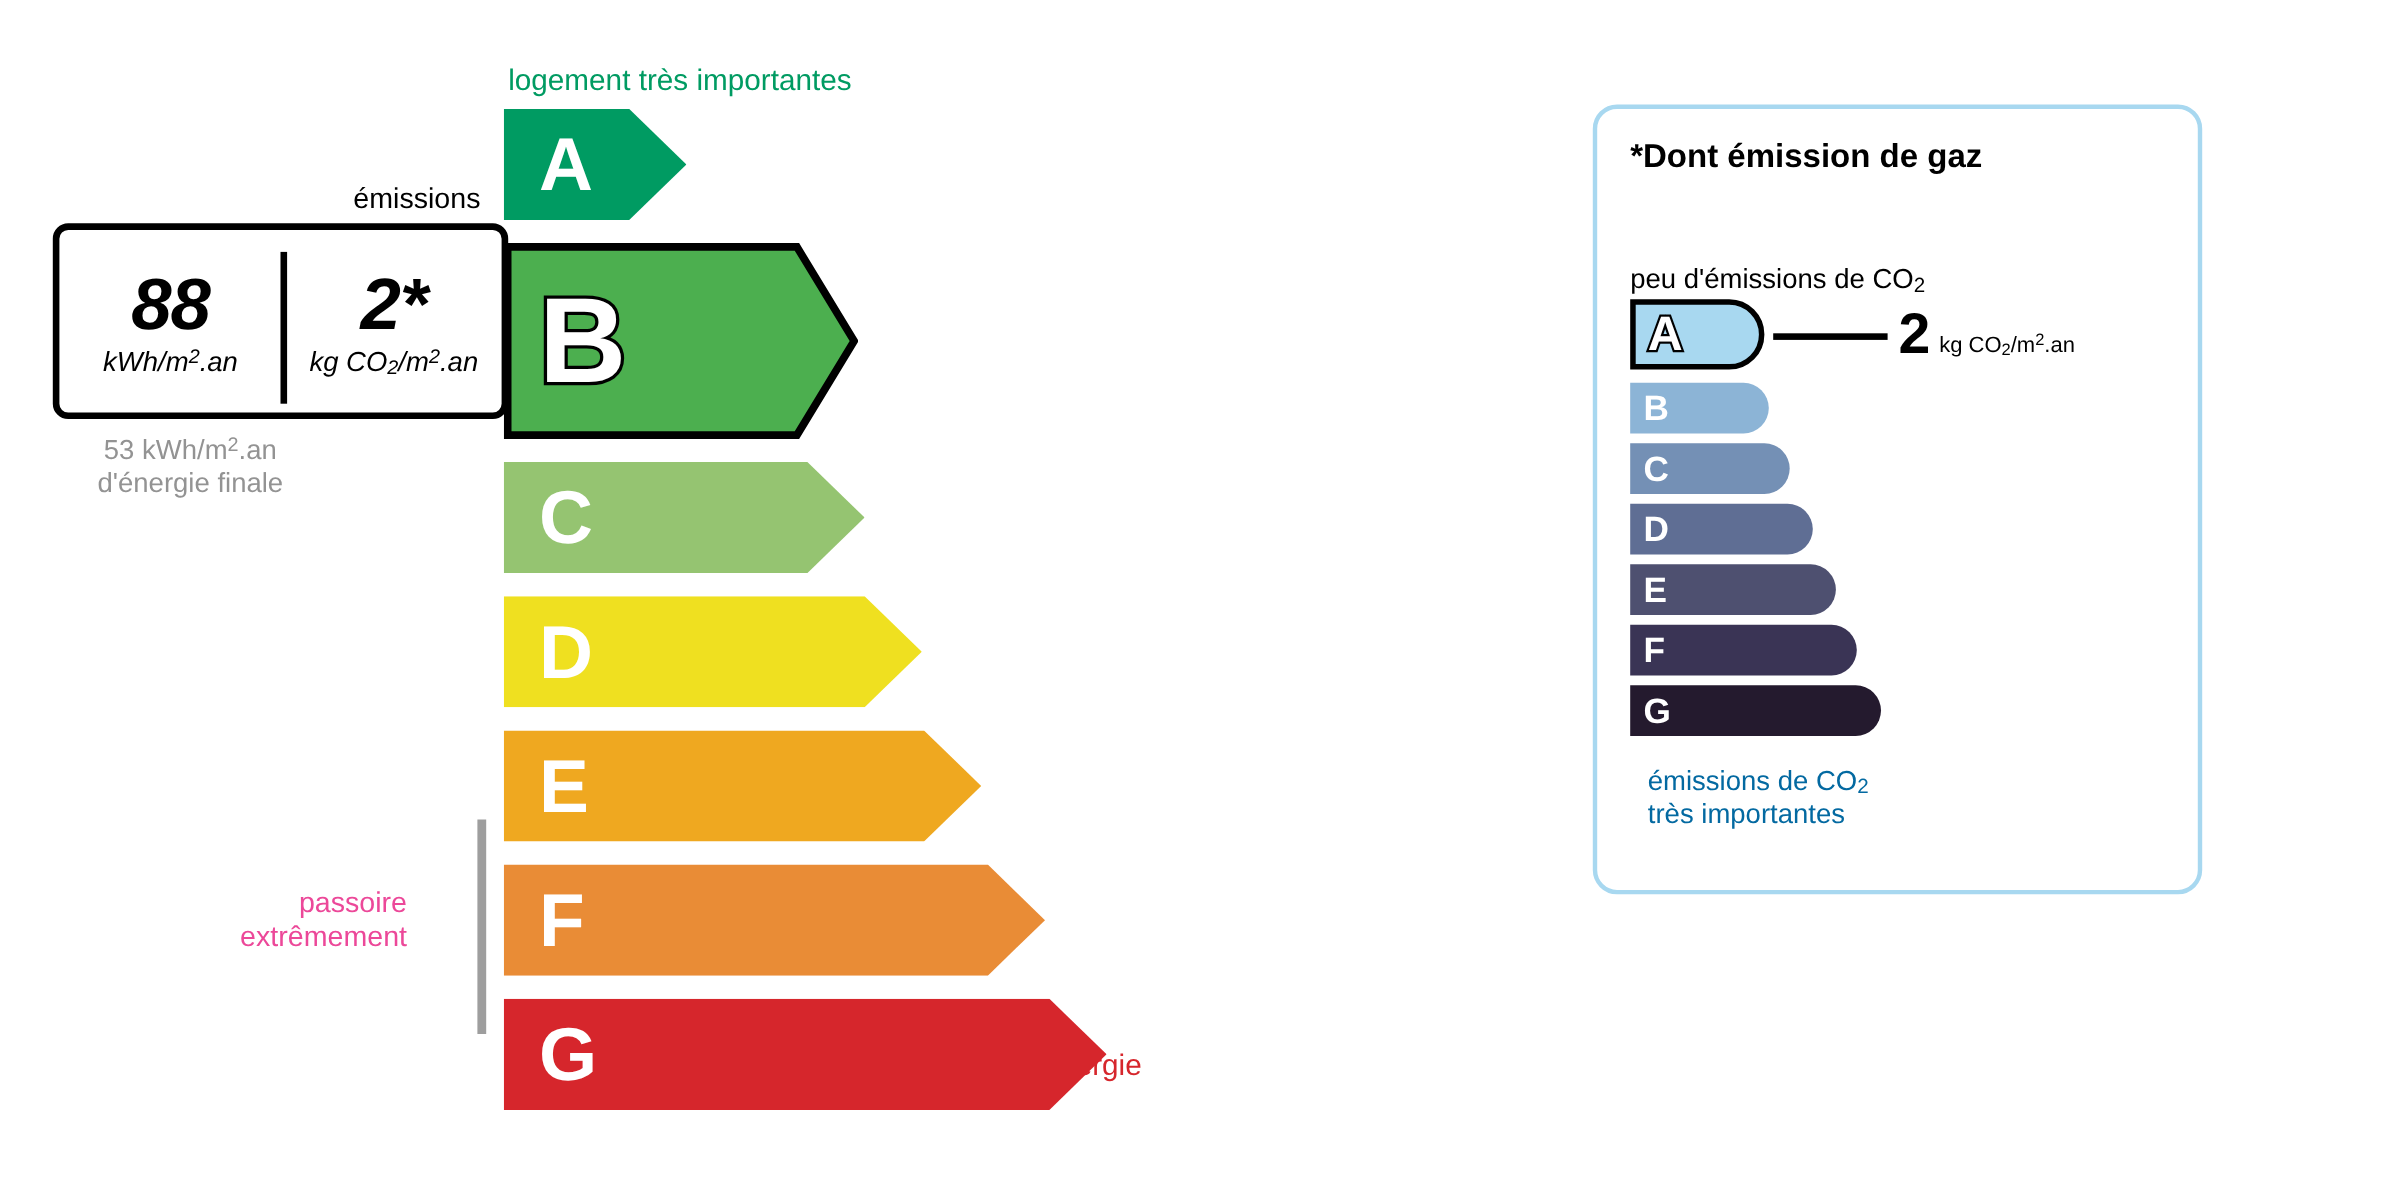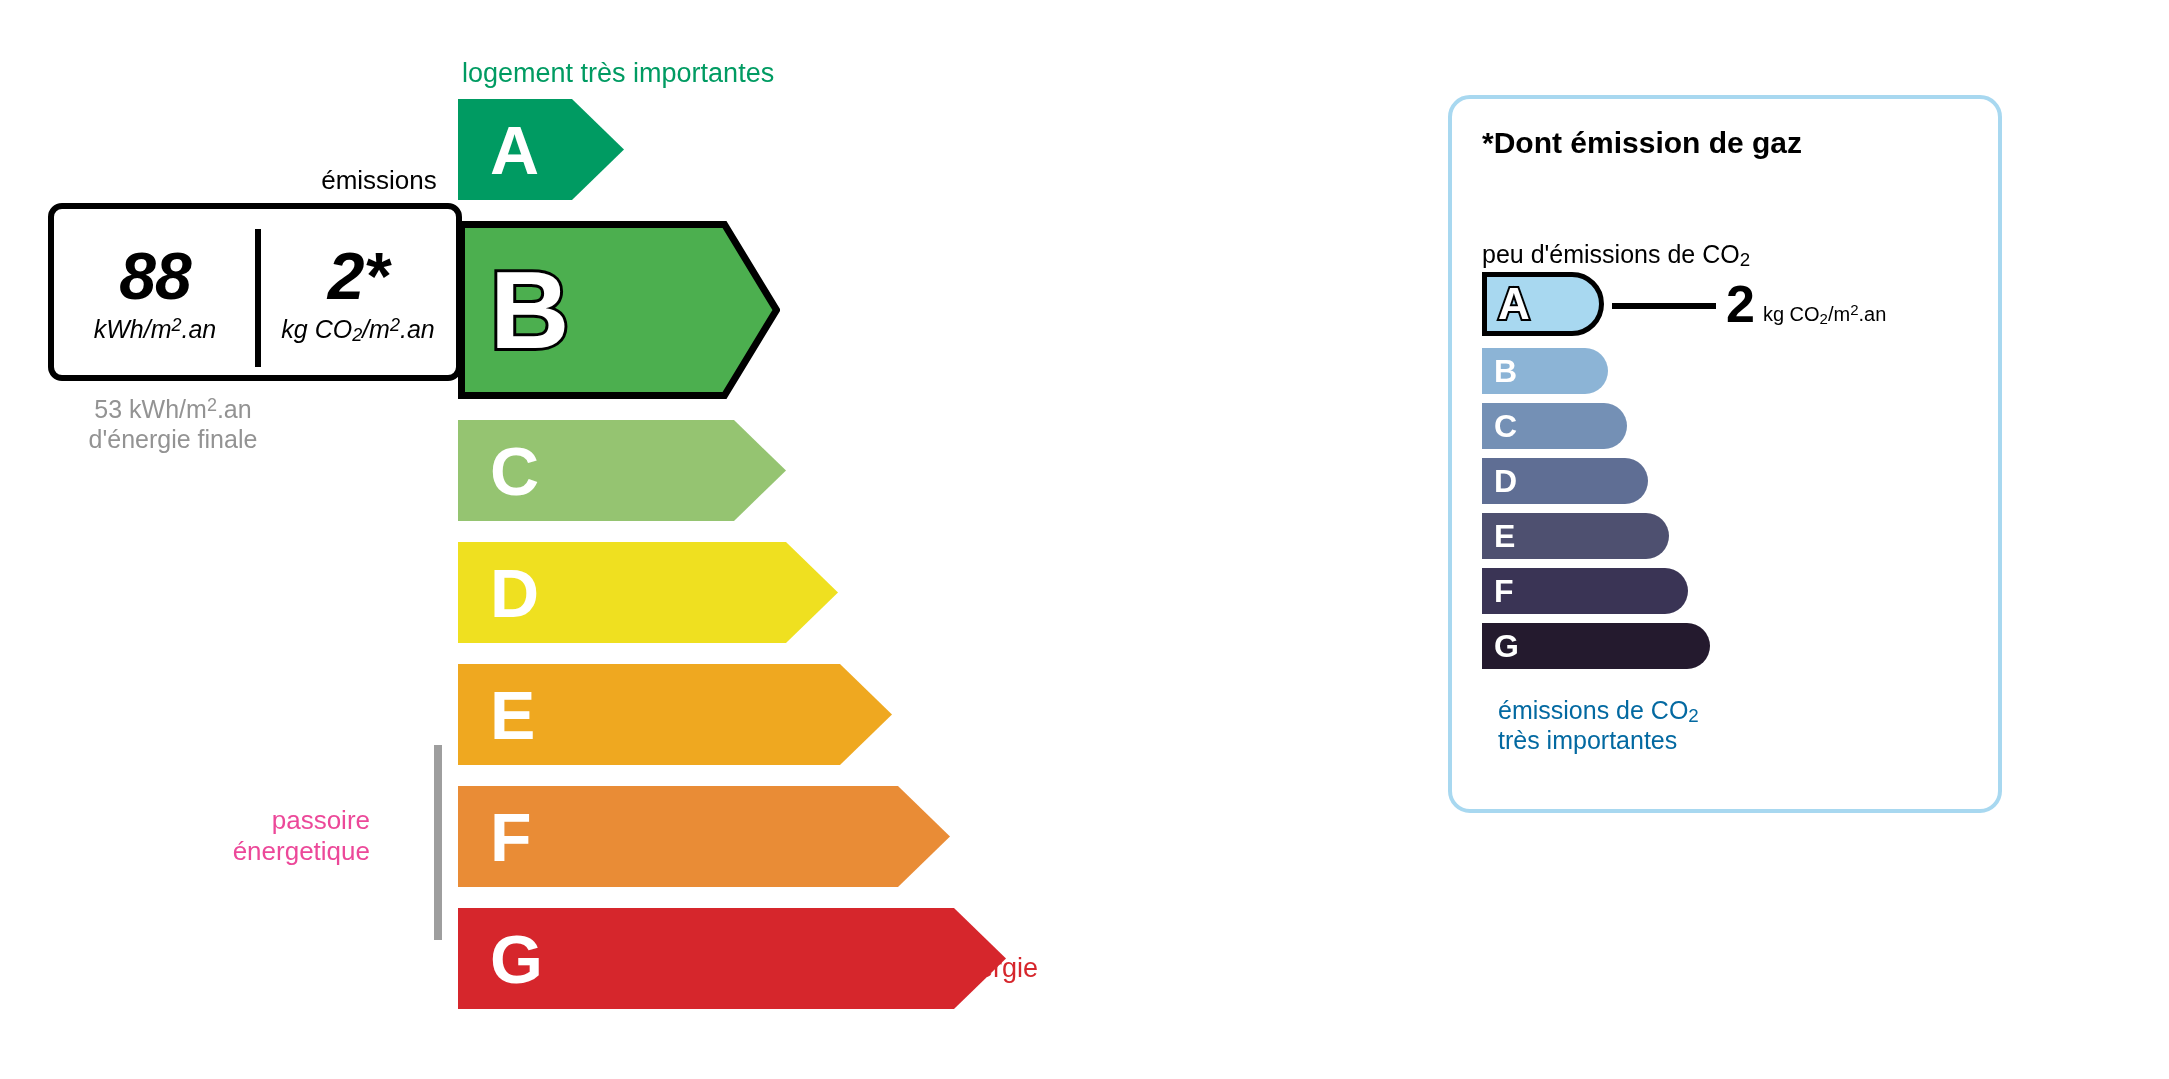--- a/index.html
+++ b/index.html
@@ -299,21 +299,21 @@
   <div id="final-energy">
     <div>53 kWh/m<sup>2</sup>.an</div>
     <div>d'énergie finale</div>
   </div>
 
   <div id="caption-top">logement très importantes</div>
   <div id="caption-bottom">logement extrêmement consommateur d'énergie</div>
 
   <div id="passoire-label">
     <div>passoire</div>
-    <div>énergetique</div>
+    <div>extrêmement</div>
   </div>
   <div id="passoire-bar"></div>
 
   <div id="ladder">
       <div class="rung" style="top: 0px; width: 166px; height: 101px;">
         <svg class="arrow" viewBox="0 0 166 101" preserveAspectRatio="none">
           <polygon points="0,0 114,0 166,50.5 114,101 0,101" fill="#009B62"></polygon>
         </svg>
         <span class="letter">A</span>
       </div>

